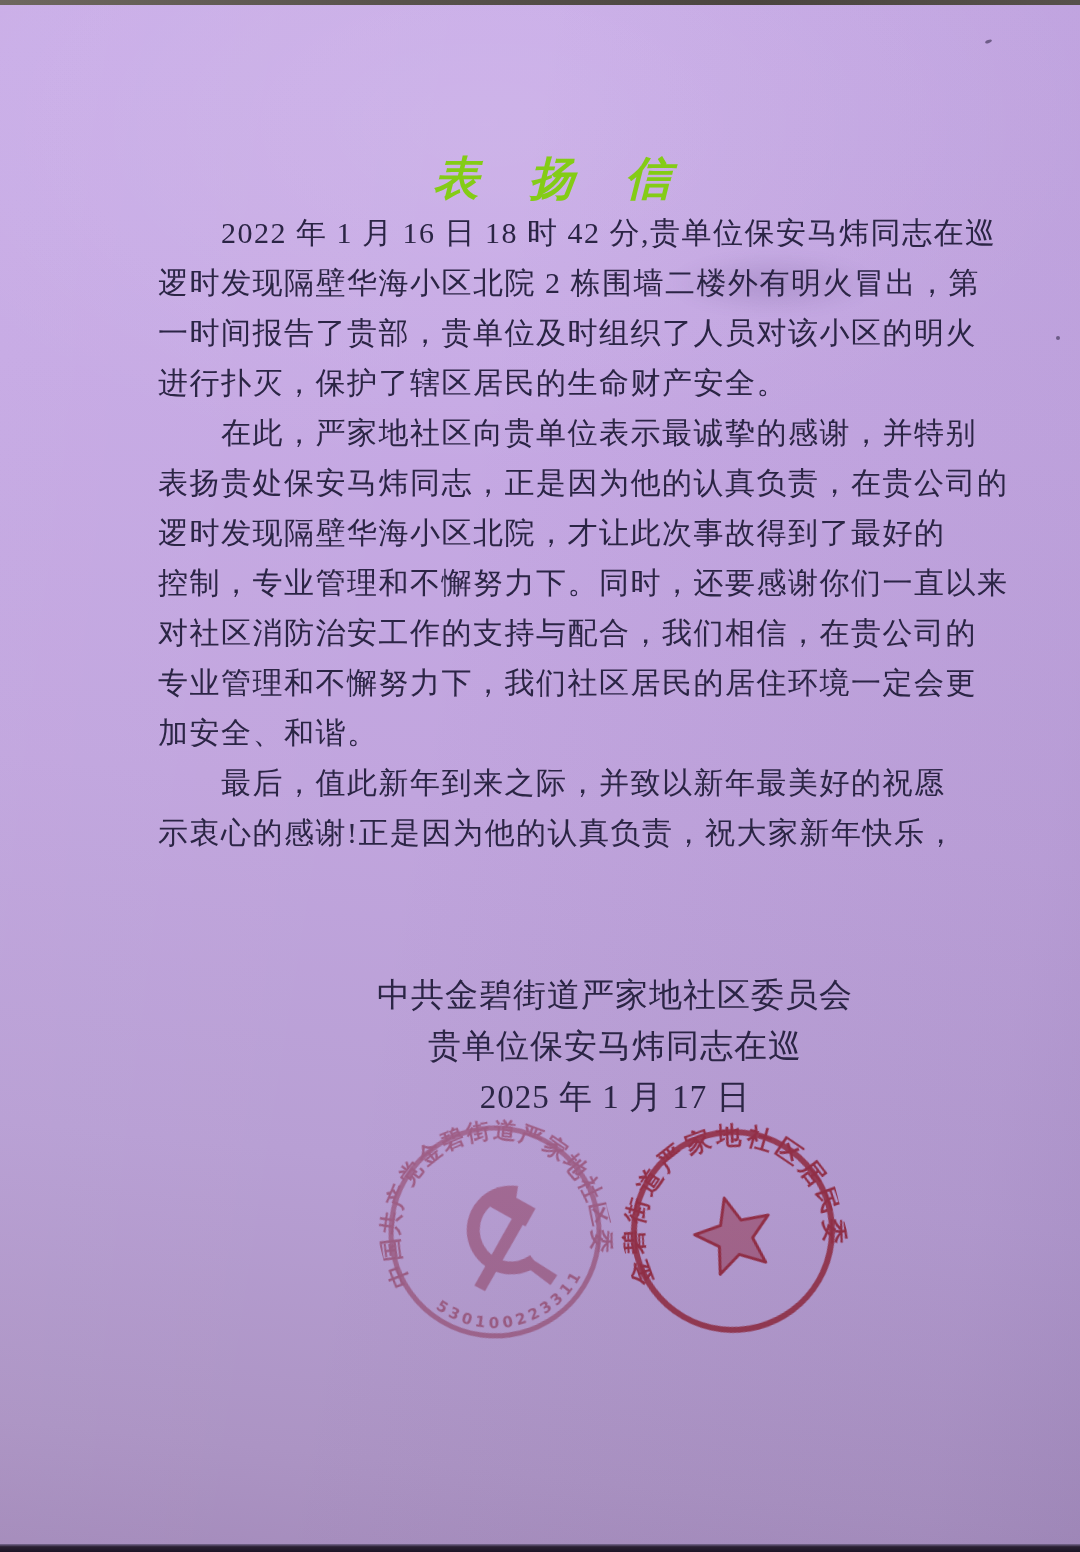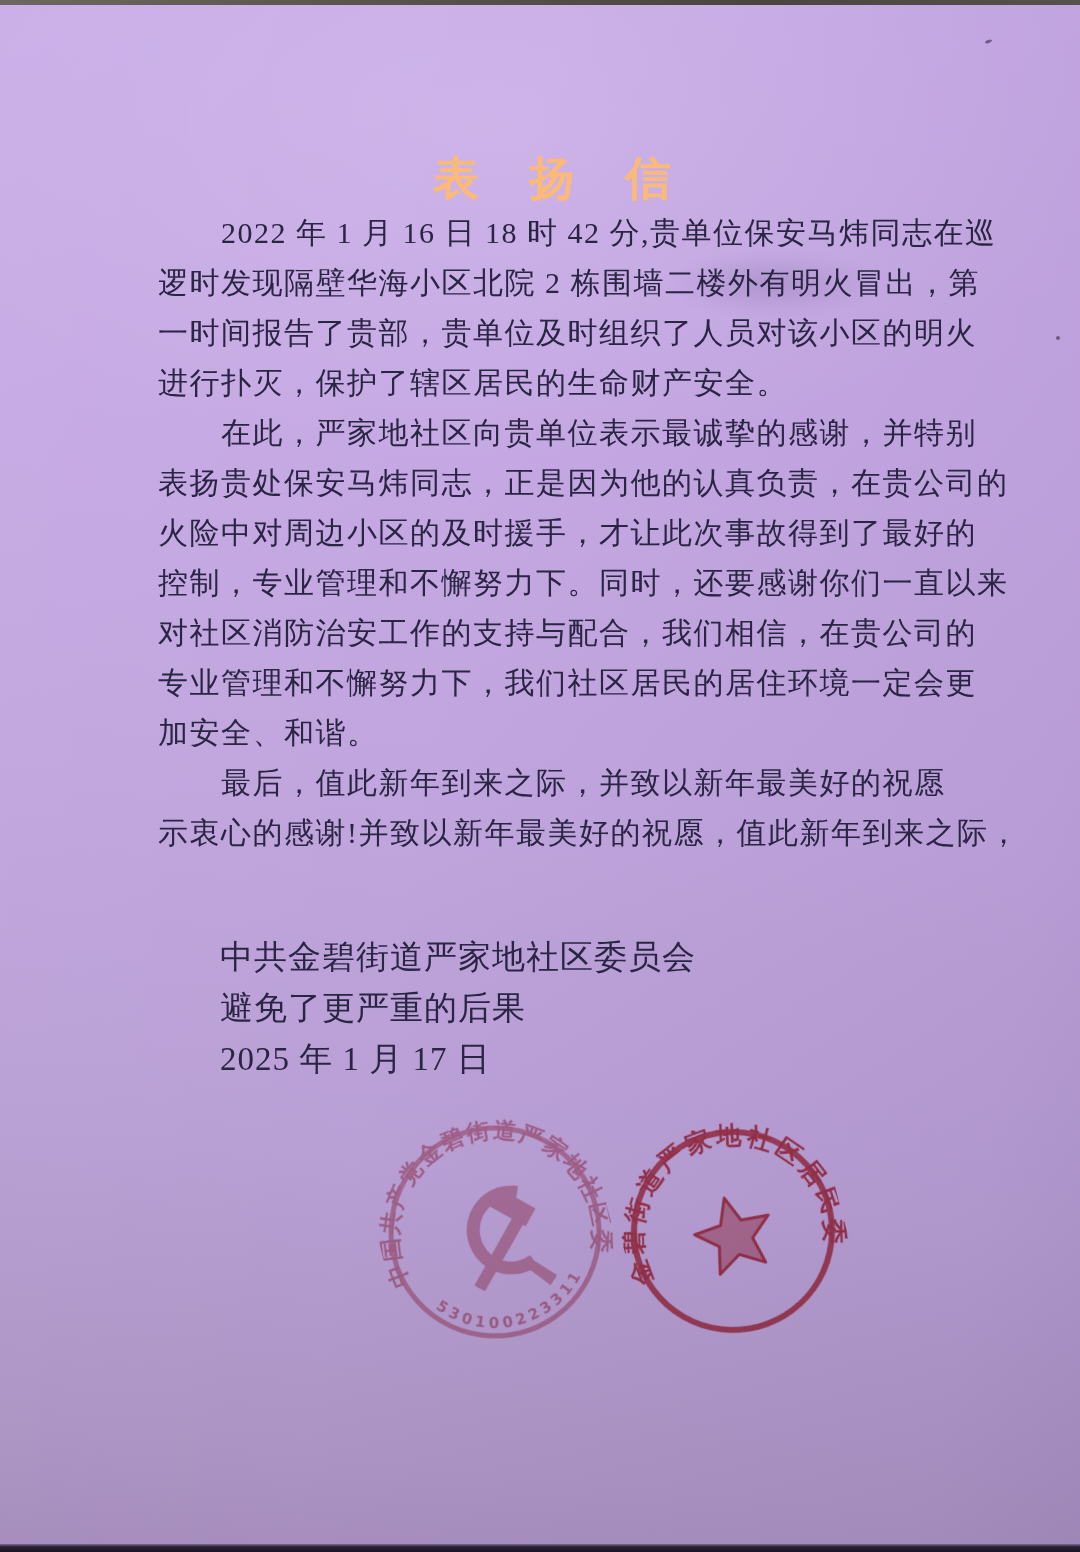--- a/index.html
+++ b/index.html
@@ -41,35 +41,37 @@
   .letter {
     position: absolute; top: 0; left: 158px; width: 790px;
     color: #2b2545;
     z-index: 2;
   }
   .title {
     margin: 150px 0 0 0;
     font-size: 46px; line-height: 58px;
     font-weight: bold;
     text-align: center;
-    color: #fdba74;
+    color: #84cc16;
     letter-spacing: 2px;
+    font-style: italic;
   }
   .salutation {
     margin-top: 56px;
     font-size: 29px; line-height: 50px;
     white-space: nowrap;
   }
   .body-line {
     font-size: 30px; line-height: 50px;
     letter-spacing: 1.5px;
     white-space: nowrap;
   }
   .signature {
-    margin-top: 74px;
+    margin-top: 112px;
+    text-align: center;
     transform: translateX(62px);
   }
   .sig-line {
     font-size: 33px; line-height: 51px;
     letter-spacing: 1px;
     white-space: nowrap;
   }
 
   
   .ghost-smudge {
@@ -104,32 +106,32 @@
   <div class="letter">
     <h1 class="title">表　扬　信</h1>
 
     <div class="letter-body">
       <div class="body-line">　　2022 年 1 月 16 日 18 时 42 分,贵单位保安马炜同志在巡</div>
       <div class="body-line">逻时发现隔壁华海小区北院 2 栋围墙二楼外有明火冒出，第</div>
       <div class="body-line">一时间报告了贵部，贵单位及时组织了人员对该小区的明火</div>
       <div class="body-line">进行扑灭，保护了辖区居民的生命财产安全。</div>
       <div class="body-line">　　在此，严家地社区向贵单位表示最诚挚的感谢，并特别</div>
       <div class="body-line">表扬贵处保安马炜同志，正是因为他的认真负责，在贵公司的</div>
-      <div class="body-line">火险中对周边小区的及时援手，才让此次事故得到了最好的</div>
+      <div class="body-line">逻时发现隔壁华海小区北院，才让此次事故得到了最好的</div>
       <div class="body-line">控制，专业管理和不懈努力下。同时，还要感谢你们一直以来</div>
       <div class="body-line">对社区消防治安工作的支持与配合，我们相信，在贵公司的</div>
       <div class="body-line">专业管理和不懈努力下，我们社区居民的居住环境一定会更</div>
       <div class="body-line">加安全、和谐。</div>
       <div class="body-line">　　最后，值此新年到来之际，并致以新年最美好的祝愿</div>
-      <div class="body-line">示衷心的感谢!并致以新年最美好的祝愿，值此新年到来之际，</div>
+      <div class="body-line">示衷心的感谢!正是因为他的认真负责，祝大家新年快乐，</div>
     </div>
 
     <div class="signature">
       <div class="sig-line">中共金碧街道严家地社区委员会</div>
-      <div class="sig-line">避免了更严重的后果</div>
+      <div class="sig-line">贵单位保安马炜同志在巡</div>
       <div class="sig-line">2025 年 1 月 17 日</div>
     </div>
   </div>
 
   <svg class="stamp stamp-left" viewBox="0 0 230 230" xmlns="http://www.w3.org/2000/svg">
     <defs>
       <path id="arcL" d="M 22,150 A 98,98 0 1 1 208,150" fill="none"></path>
       <path id="arcLb" d="M 34,168 A 98,98 0 0 0 196,168" fill="none"></path>
     </defs>
     <circle cx="115" cy="115" r="104" fill="none" stroke="#cf6f7e" stroke-width="5" opacity="0.85"></circle>

